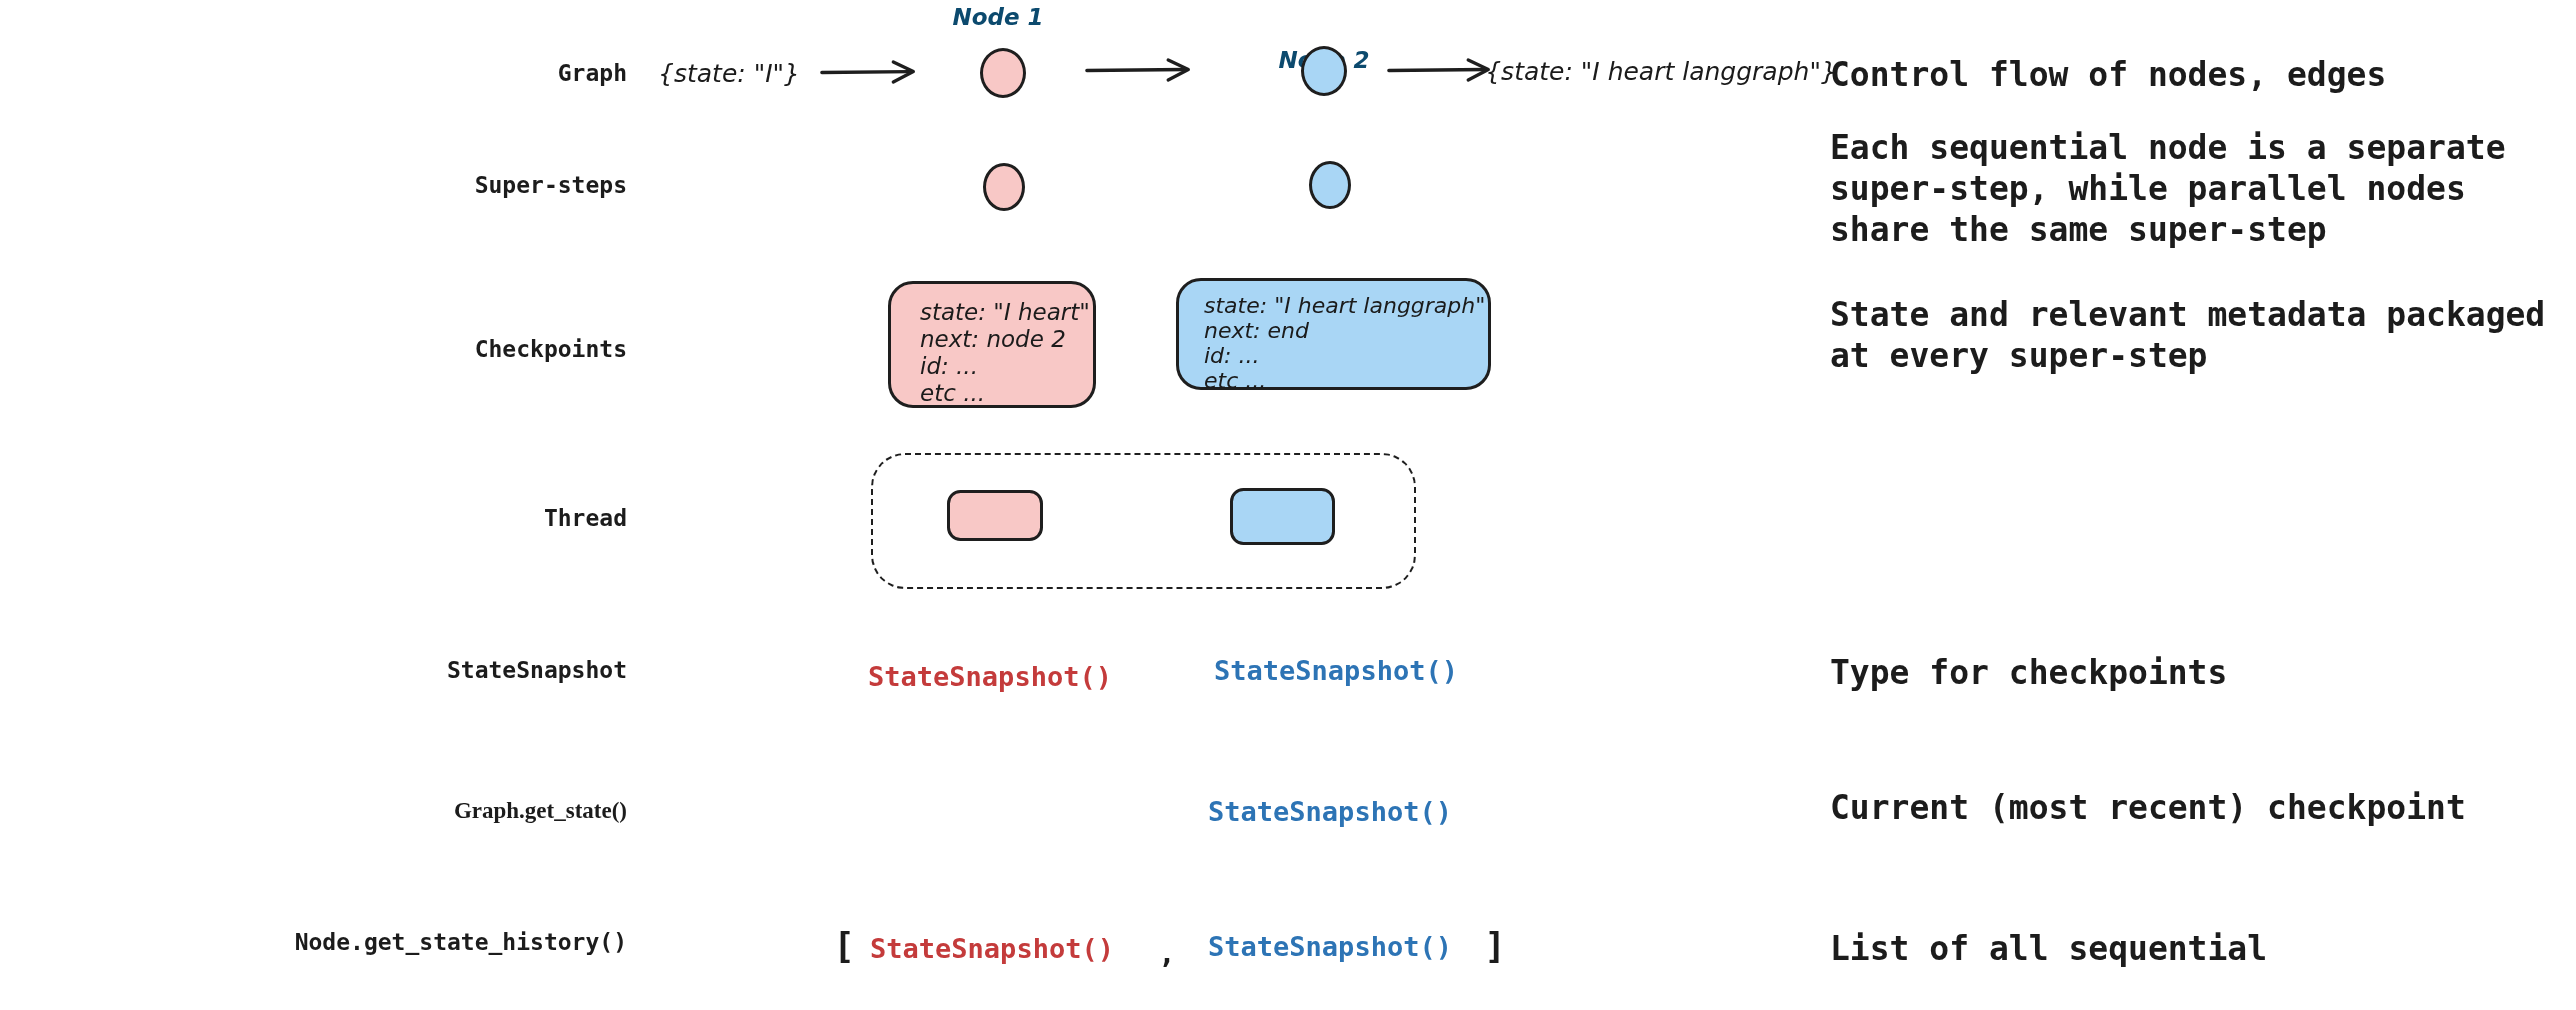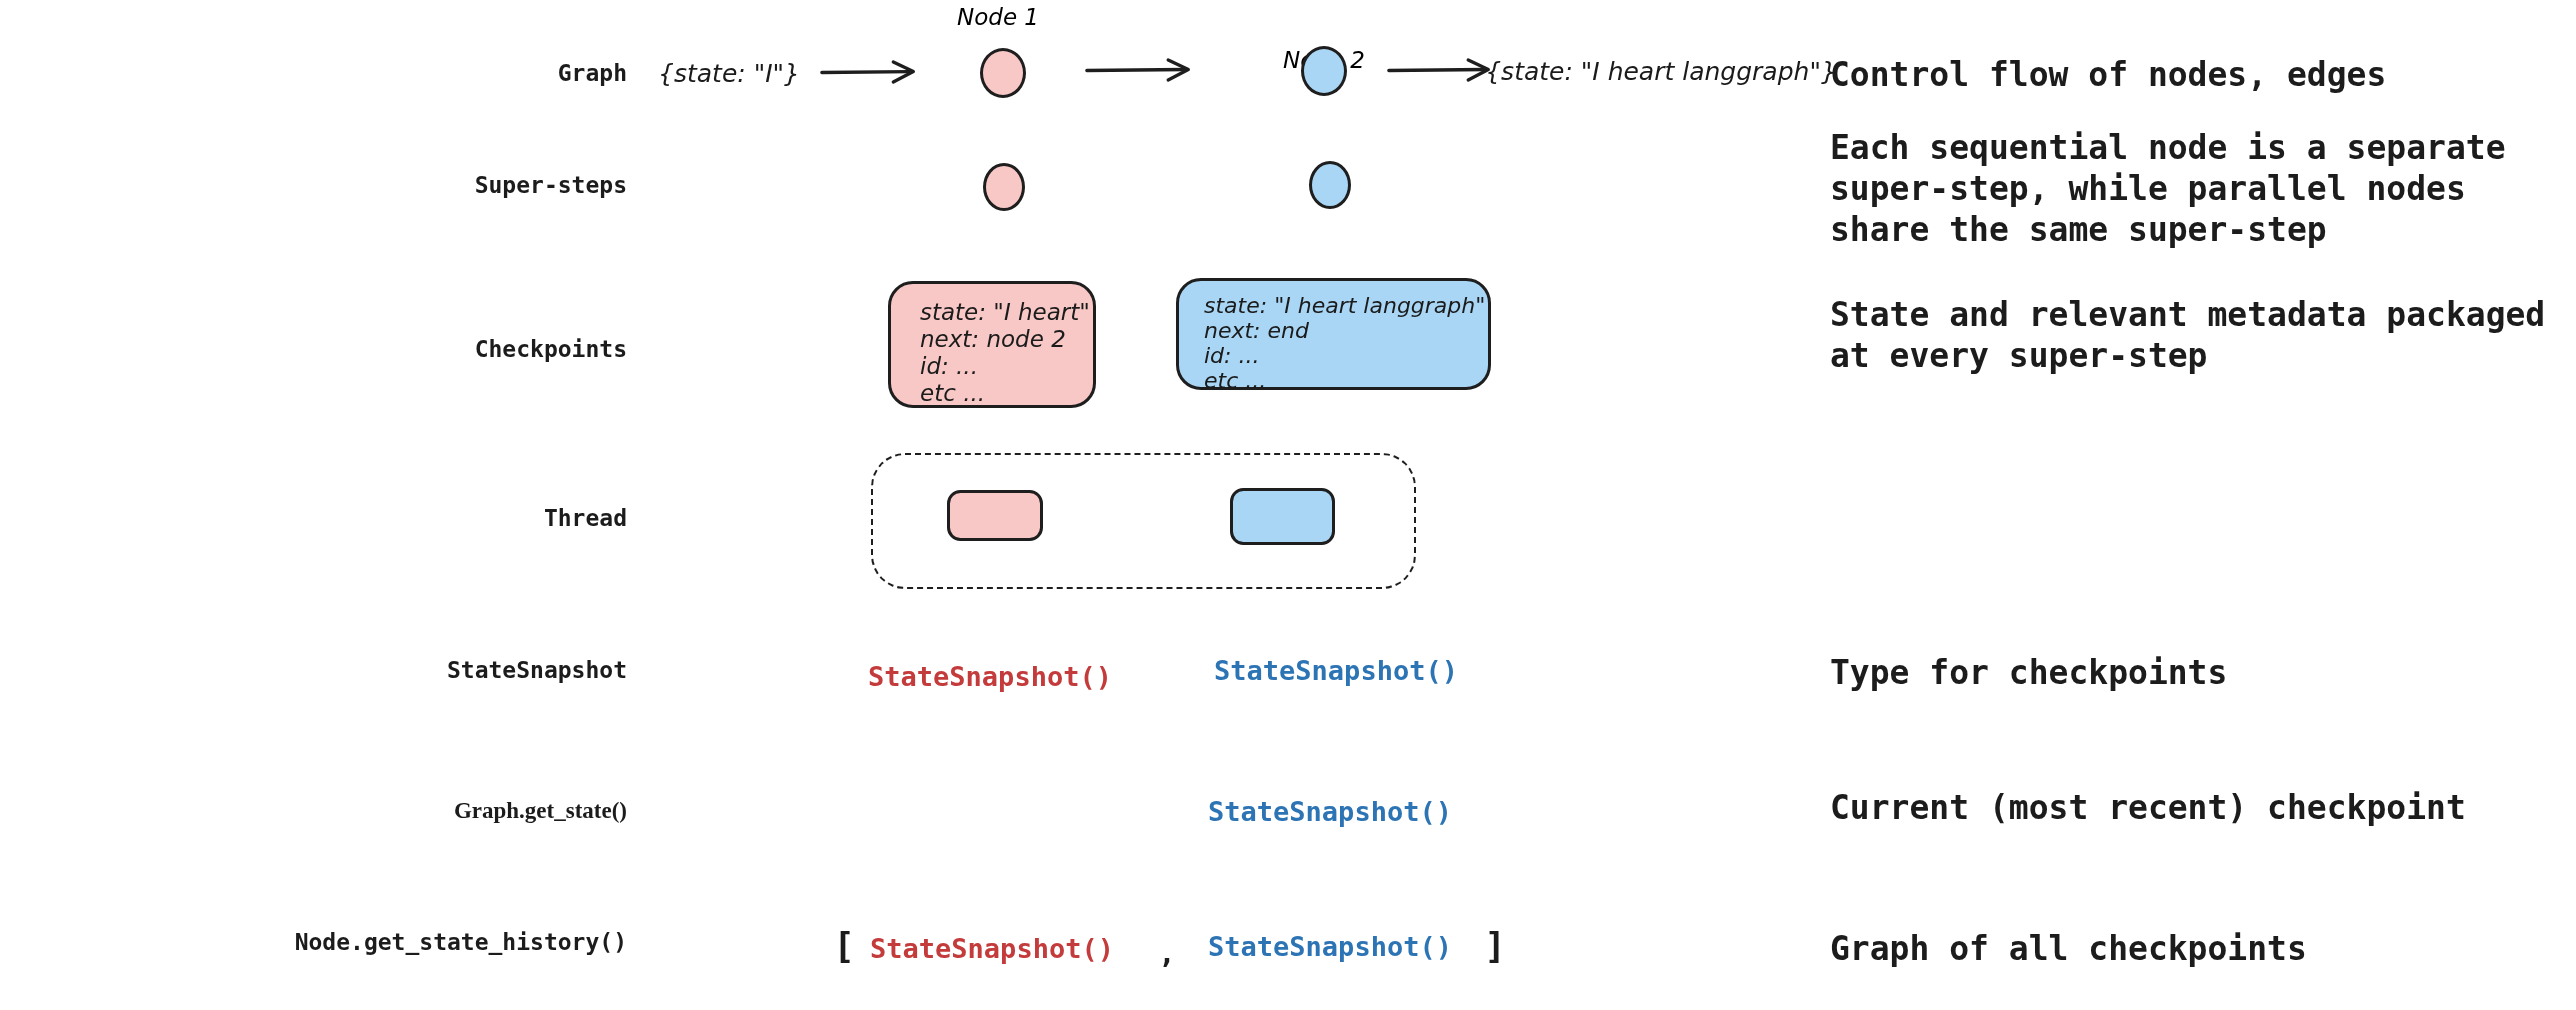--- a/index.html
+++ b/index.html
@@ -44,24 +44,24 @@
     font-weight: 500;
     font-size: 25px;
     white-space: nowrap;
     color: #1b1b1b;
   }
   .node-label {
     position: absolute;
     transform: translateX(-50%);
     font-family: "DejaVu Sans", sans-serif;
     font-style: italic;
-    font-weight: 400;
+    font-weight: 700;
     font-size: 23px;
     white-space: nowrap;
-    color: #000000;
+    color: #0c4a6e;
   }
   .node-circle {
     position: absolute;
     border: 3.8px solid #1e1e1e;
     border-radius: 50%;
   }
   .pink { background: #f8c8c6; }
   .blue { background: #a9d6f5; }
   .arrow { position: absolute; }
   .chk-box {
@@ -183,16 +183,16 @@
   <div class="desc" style="top:787px;">Current (most recent) checkpoint</div>
 
   <div class="concept-label" style="top:942px;">Node.get_state_history()</div>
 
   <div class="bracket" style="left:844px; top:945px;">[</div>
   <div class="code code-red" style="left:992px; top:948px;">StateSnapshot()</div>
   <div class="bracket" style="left:1167px; top:953px; font-size:29px;">,</div>
   <div class="code code-blue" style="left:1330px; top:946px;">StateSnapshot()</div>
   <div class="bracket" style="left:1495px; top:945px;">]</div>
 
-  <div class="desc" style="top:928px;">Graph of all checkpoints</div>
+  <div class="desc" style="top:928px;">List of all sequential</div>
 
 </div>
 
 
 </body></html>

